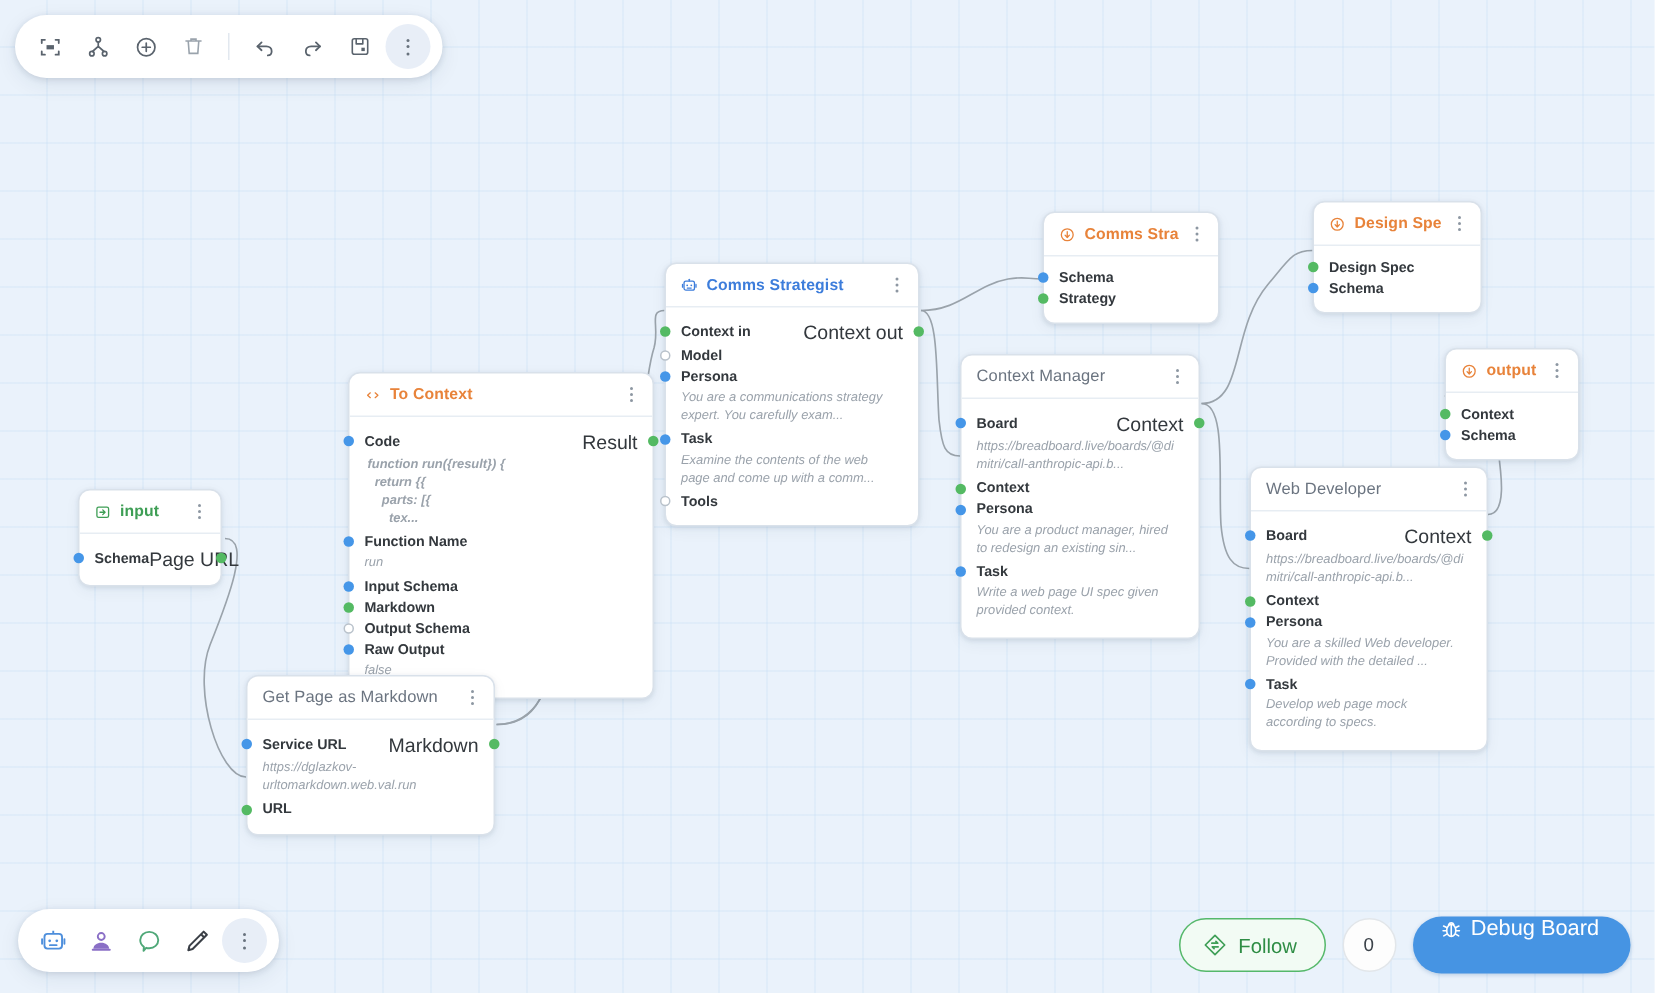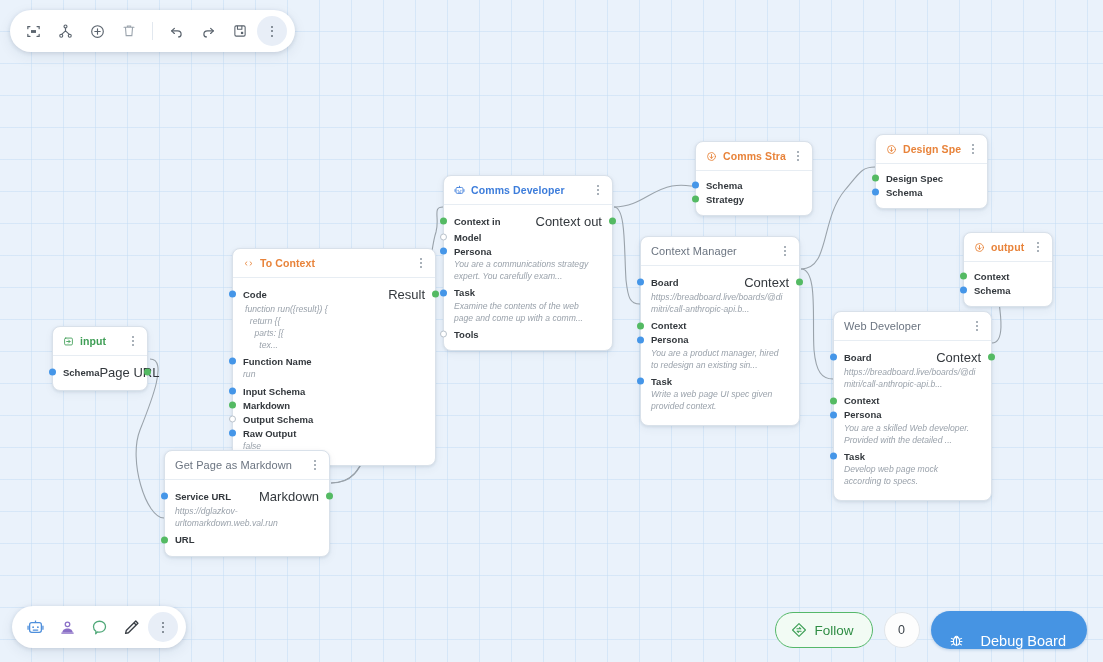--- a/index.html
+++ b/index.html
@@ -62,21 +62,21 @@
     padding: 1.5px 10px 1.5px 10px;
     min-height: 13px;
   }
   .row .lbl { font-size: 9.5px; color: #33383d; font-weight: bold; white-space: nowrap; }
   .row .out { font-size: 13px; color: #33383d; font-weight: normal; white-space: nowrap; }
   .val {
     font-size: 8.6px; color: #9aa2ab; font-style: italic;
     line-height: 1.38; padding: 1px 14px 3px 10px;
     word-break: break-word; white-space: pre-wrap;
   }
-  .val.code { padding-left: 12px; }
+  .val.code { padding-left: 12px; font-weight: bold; }
 
   
   .port {
     position: absolute; width: 7px; height: 7px; border-radius: 50%;
     top: 50%; transform: translateY(-50%);
   }
   .port.left  { left: -4px; }
   .port.right { right: -4px; }
   .p-blue  { background: #4596e8; }
   .p-green { background: #54ba63; }
@@ -111,21 +111,21 @@
     background: #f2fbf4; color: #2f8d45;
     font-size: 13.5px; cursor: pointer;
   }
   .count-badge {
     width: 36px; height: 36px; border-radius: 50%;
     background: #fdfdfd; border: 1px solid #e2e6ea;
     display: flex; align-items: center; justify-content: center;
     font-size: 12.5px; color: #3c434a;
   }
   .debug-btn {
-    display: flex; align-items: flex-end; gap: 16px;
+    display: flex; align-items: flex-start; gap: 5px;
     height: 38px; padding: 0 21px 0 17px;
     border-radius: 19px; border: none;
     background: #4694e3; color: #fff;
     font-size: 14.5px; cursor: pointer;
     box-shadow: 0 1px 3px rgba(30,90,160,0.25);
   }
   svg.ic { display: block; }
 </style>
 </head>
 <body>
@@ -371,21 +371,21 @@
         <span style="display: flex; flex: 0 0 auto;">
           <svg xmlns="http://www.w3.org/2000/svg" width="11" height="11" viewBox="0 0 24 24" fill="none" stroke="#3d7ddb" stroke-width="1.9" stroke-linecap="round" stroke-linejoin="round">
             <path d="M12 2.6v2.6"></path>
             <rect x="4.4" y="5.4" width="15.2" height="13" rx="2.8"></rect>
             <circle cx="9" cy="11.4" r="1.3" fill="#3d7ddb" stroke="none"></circle>
             <circle cx="15" cy="11.4" r="1.3" fill="#3d7ddb" stroke="none"></circle>
             <path d="M9.2 15.4h5.6"></path>
             <path d="M2.2 10v4M21.8 10v4"></path>
           </svg>
         </span>
-        <span class="node-title t-blue">Comms Developer</span>
+        <span class="node-title t-blue">Comms Strategist</span>
         <div class="kebab">
           <i></i>
           <i></i>
           <i></i>
         </div>
       </div>
       <div class="node-body">
         <div class="row">
           <span class="port left p-green"></span>
           <span class="lbl">Context in</span>

